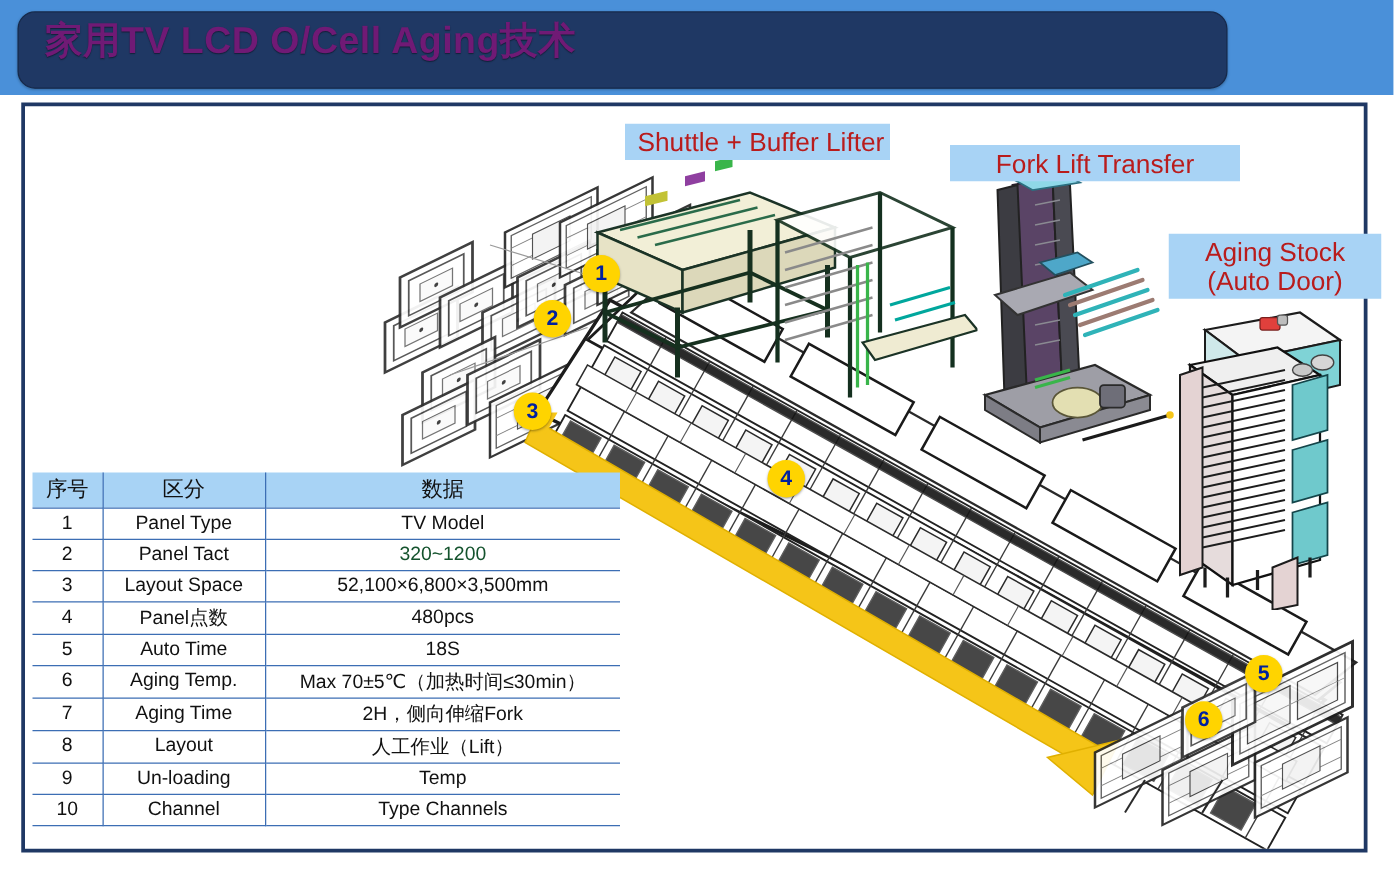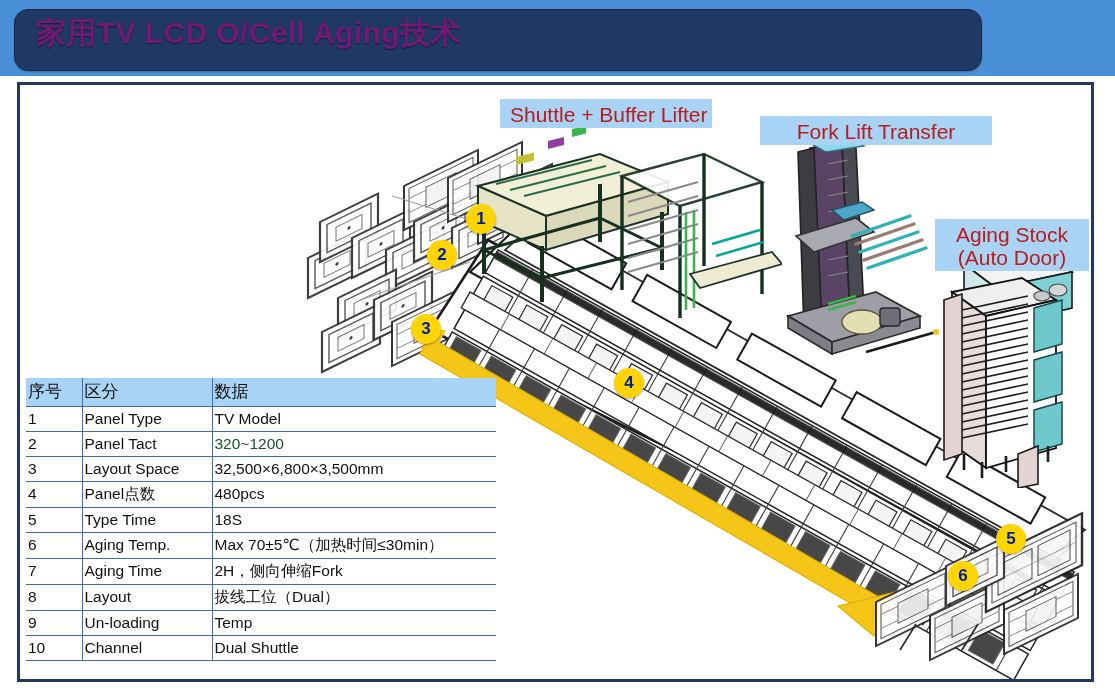--- a/index.html
+++ b/index.html
@@ -51,40 +51,40 @@
   
   .spec-table{
     position:absolute;left:26px;top:378px;width:470px;
     border-collapse:collapse;table-layout:fixed;
     font-size:15.5px;color:#111;
   }
   .spec-table col.c1{width:56px;}
   .spec-table col.c2{width:130px;}
   .spec-table col.c3{width:284px;}
   .spec-table th,.spec-table td{
-    text-align:left;padding:2px 2px;height:25px;box-sizing:border-box;
+    text-align:center;padding:2px 2px;height:25px;box-sizing:border-box;
     border-bottom:1.6px solid #3C6EB4;
   }
   .spec-table thead th{
     background:#A8D3F5;font-size:17px;font-weight:normal;height:28px;
     border-bottom:1.6px solid #3C6EB4;
   }
   .spec-table th.sep,.spec-table td.sep{border-right:1.6px solid #3C6EB4;}
   .spec-table tbody tr:last-child td{border-bottom:1.6px solid #3C6EB4;}
   .val-red{color:#14532d;}
 
   
   .caption{
     position:absolute;background:#A8D3F5;color:#b91c1c;
     font-size:21px;line-height:23px;text-align:center;
     padding:4px 10px;box-sizing:border-box;white-space:nowrap;
   }
   #cap-shuttle{left:500px;top:99px;width:212px;height:29px;}
   #cap-fork{left:760px;top:116px;width:232px;height:29px;}
-  #cap-stock{left:935px;top:219px;width:154px;height:52px;white-space:normal;}
+  #cap-stock{left:935px;top:187px;width:170px;height:52px;white-space:normal;}
 
   
   .marker{
     position:absolute;width:30px;height:30px;border-radius:50%;
     background:#FFD400;color:#00209F;font-weight:bold;font-size:17px;
     display:flex;align-items:center;justify-content:center;
     box-shadow:0 1px 2px rgba(0,0,0,.35);
   }
   #mk1{left:466px;top:204px;}
   #mk2{left:427px;top:240px;}
@@ -500,56 +500,56 @@
         <td>TV Model</td>
       </tr>
       <tr>
         <td class="sep">2</td>
         <td class="sep">Panel Tact</td>
         <td class="val-red">320~1200</td>
       </tr>
       <tr>
         <td class="sep">3</td>
         <td class="sep">Layout Space</td>
-        <td>32,500×6,800×3,500mm</td>
+        <td>52,100×6,800×3,500mm</td>
       </tr>
       <tr>
         <td class="sep">4</td>
         <td class="sep">Panel点数</td>
         <td>480pcs</td>
       </tr>
       <tr>
         <td class="sep">5</td>
-        <td class="sep">Type Time</td>
+        <td class="sep">Auto Time</td>
         <td>18S</td>
       </tr>
       <tr>
         <td class="sep">6</td>
         <td class="sep">Aging Temp.</td>
         <td>Max 70±5℃（加热时间≤30min）</td>
       </tr>
       <tr>
         <td class="sep">7</td>
         <td class="sep">Aging Time</td>
         <td>2H，侧向伸缩Fork</td>
       </tr>
       <tr>
         <td class="sep">8</td>
         <td class="sep">Layout</td>
-        <td>拔线工位（Dual）</td>
+        <td>人工作业（Lift）</td>
       </tr>
       <tr>
         <td class="sep">9</td>
         <td class="sep">Un-loading</td>
         <td>Temp</td>
       </tr>
       <tr>
         <td class="sep">10</td>
         <td class="sep">Channel</td>
-        <td>Dual Shuttle</td>
+        <td>Type Channels</td>
       </tr>
     </tbody>
   </table>
 
   <div class="caption" id="cap-shuttle">Shuttle + Buffer Lifter</div>
   <div class="caption" id="cap-fork">Fork Lift Transfer</div>
   <div class="caption" id="cap-stock">
     <div>Aging Stock</div>
     <div>(Auto Door)</div>
   </div>

